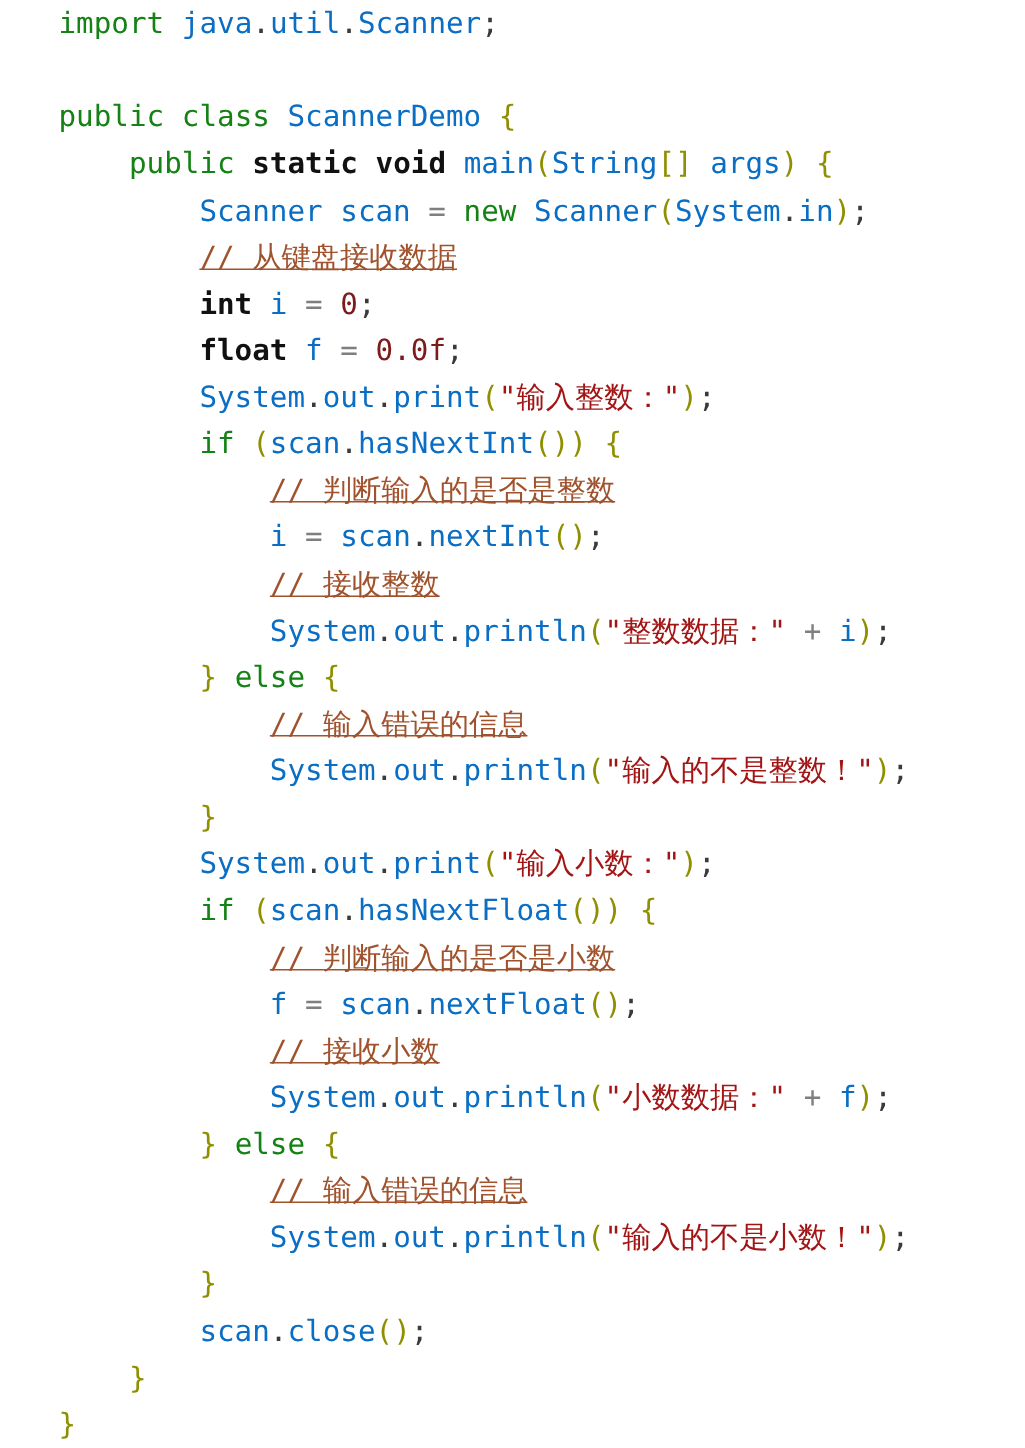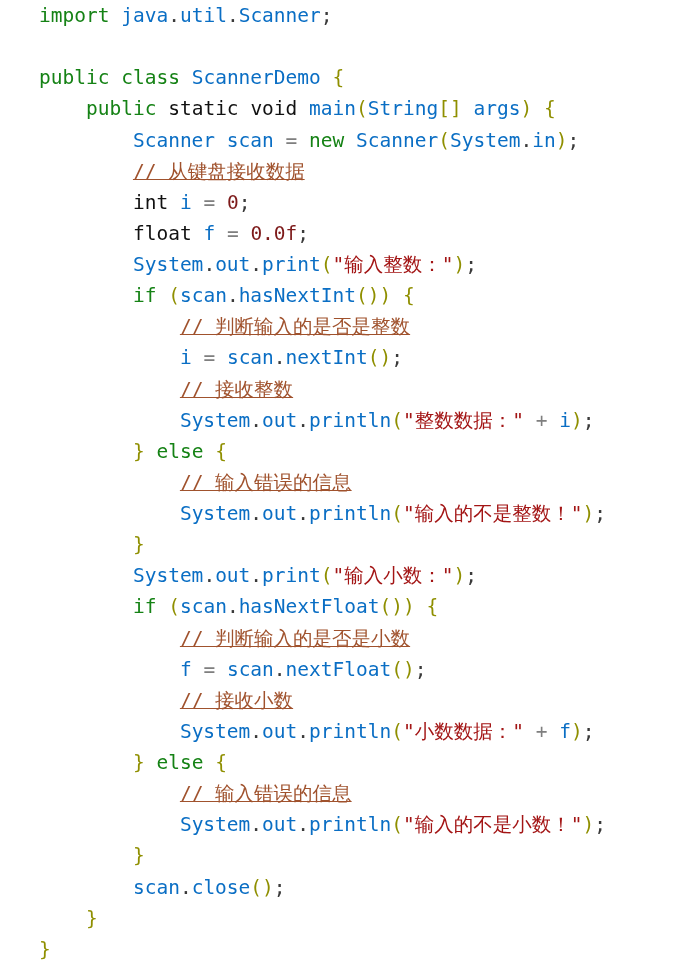--- a/index.html
+++ b/index.html
@@ -31,21 +31,21 @@
     font-family:"DejaVu Sans Mono","Liberation Mono",monospace;
     font-size:19.5px;
     color:#222222;
   }
   .line{
     height:31.13px;
     line-height:31.13px;
     white-space:pre;
   }
   .tok-k{color:var(--k);}
-  .tok-t{color:var(--t);font-weight:normal;text-align:center;}
+  .tok-t{color:var(--t);font-weight:bold;text-align:center;}
   .tok-n{color:var(--n);}
   .tok-b{color:var(--b);}
   .tok-o{color:var(--o);}
   .tok-p{color:var(--p);}
   .tok-s{color:var(--s);}
   .tok-m{color:var(--m);}
   .tok-c{color:var(--c);text-decoration:underline;}
   .tok-w{color:#222222;}
 </style>
 </head>

